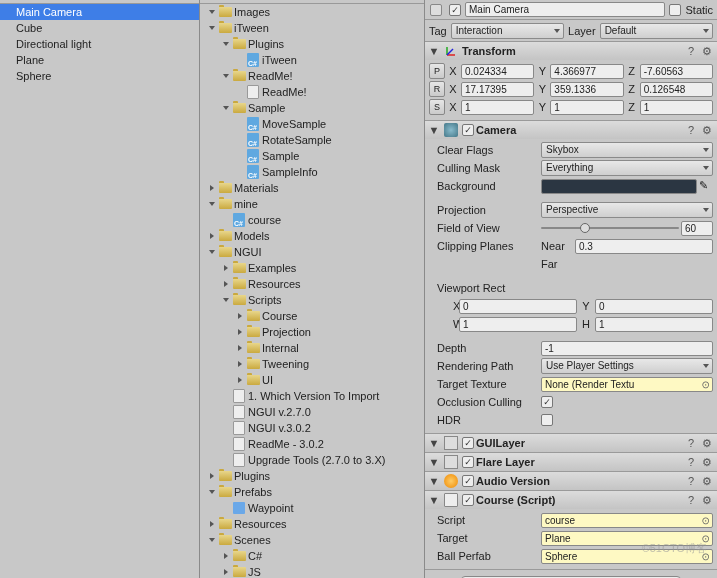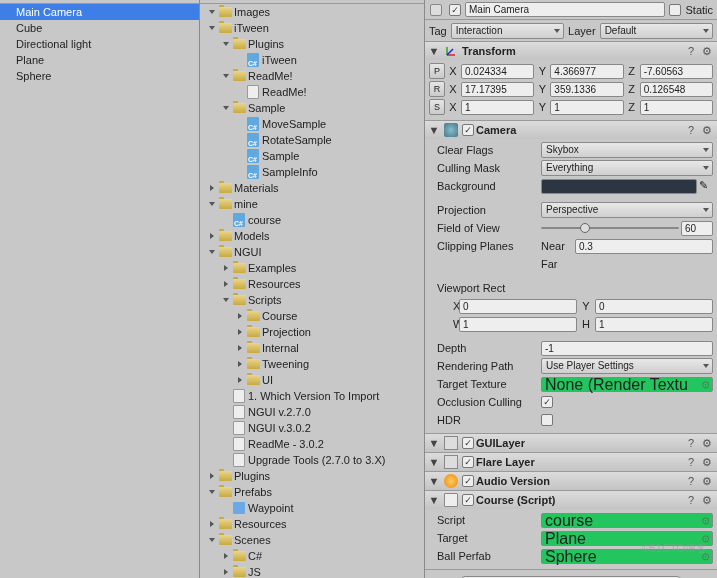--- a/index.html
+++ b/index.html
@@ -36,21 +36,21 @@
 .prow .lbl{width:110px;padding-left:8px}
 .prow .lbl.sub{padding-left:24px}
 .ifield{background:#eee;border:1px solid #888;border-radius:2px;height:15px;padding:0 3px;font-size:10px;line-height:13px;flex:1;min-width:0}
 .axlbl{width:12px;text-align:center}
 .btnsq{width:16px;height:16px;background:linear-gradient(#e6e6e6,#cacaca);border:1px solid #888;border-radius:2px;font-size:9px;line-height:14px;text-align:center;cursor:pointer}
 .colorfield{background:#2b3642;flex:1;height:15px;border:1px solid #888;border-radius:2px}
 .eyedrop{width:14px;height:14px;cursor:pointer}
 .slider{flex:1;height:14px;position:relative}
 .slider .track{position:absolute;top:6px;left:0;right:0;height:2px;background:#888;border-radius:1px}
 .slider .thumb{position:absolute;top:2px;width:10px;height:10px;background:#ddd;border:1px solid #666;border-radius:5px}
-.objfield{background:#22c55e;border:1px solid #888;border-radius:2px;height:15px;padding:0 3px;font-size:16px;line-height:13px;flex:1;position:relative}
+.objfield{background:#fef9c3;border:1px solid #888;border-radius:2px;height:15px;padding:0 3px;font-size:10px;line-height:13px;flex:1;position:relative}
 .objfield:after{content:"⊙";position:absolute;right:2px;top:0;color:#666;font-size:10px}
 .addbtn{margin:6px auto;display:block;width:220px;height:20px;background:linear-gradient(#eee,#d0d0d0);border:1px solid #888;border-radius:4px;cursor:pointer;font-size:11px}
 .chk{width:12px;height:12px;background:#eee;border:1px solid #777;border-radius:2px;display:inline-flex;align-items:center;justify-content:center;font-size:9px;color:#333}
 .axisicon{width:14px;height:14px}
 .camicon{width:14px;height:14px;background:radial-gradient(#8bc,#478);border-radius:2px}
 .scricon{width:14px;height:14px;background:#eee;border:1px solid #888;border-radius:1px}
 .sndicon{width:14px;height:14px;background:radial-gradient(#fc6,#e80);border-radius:7px}
 .guiicon{width:14px;height:14px;background:#ddd;border:1px solid #888}
 .watermark{position:absolute;right:10px;bottom:22px;color:#999;font-size:11px;opacity:.6}
 </style>

